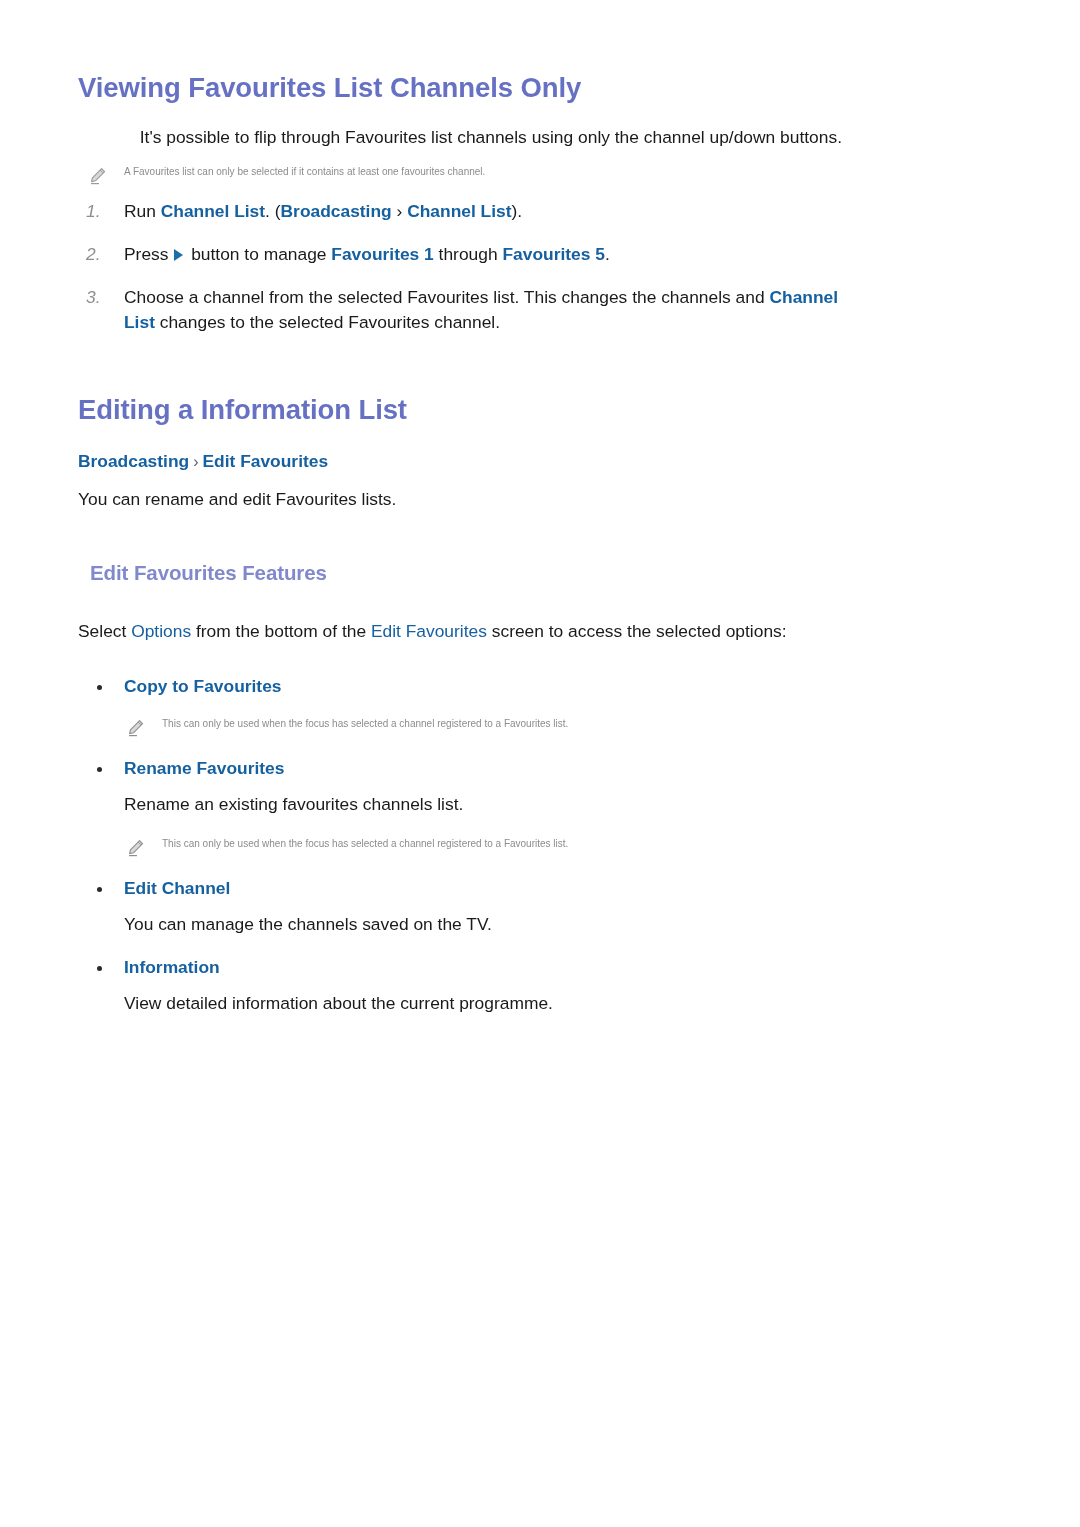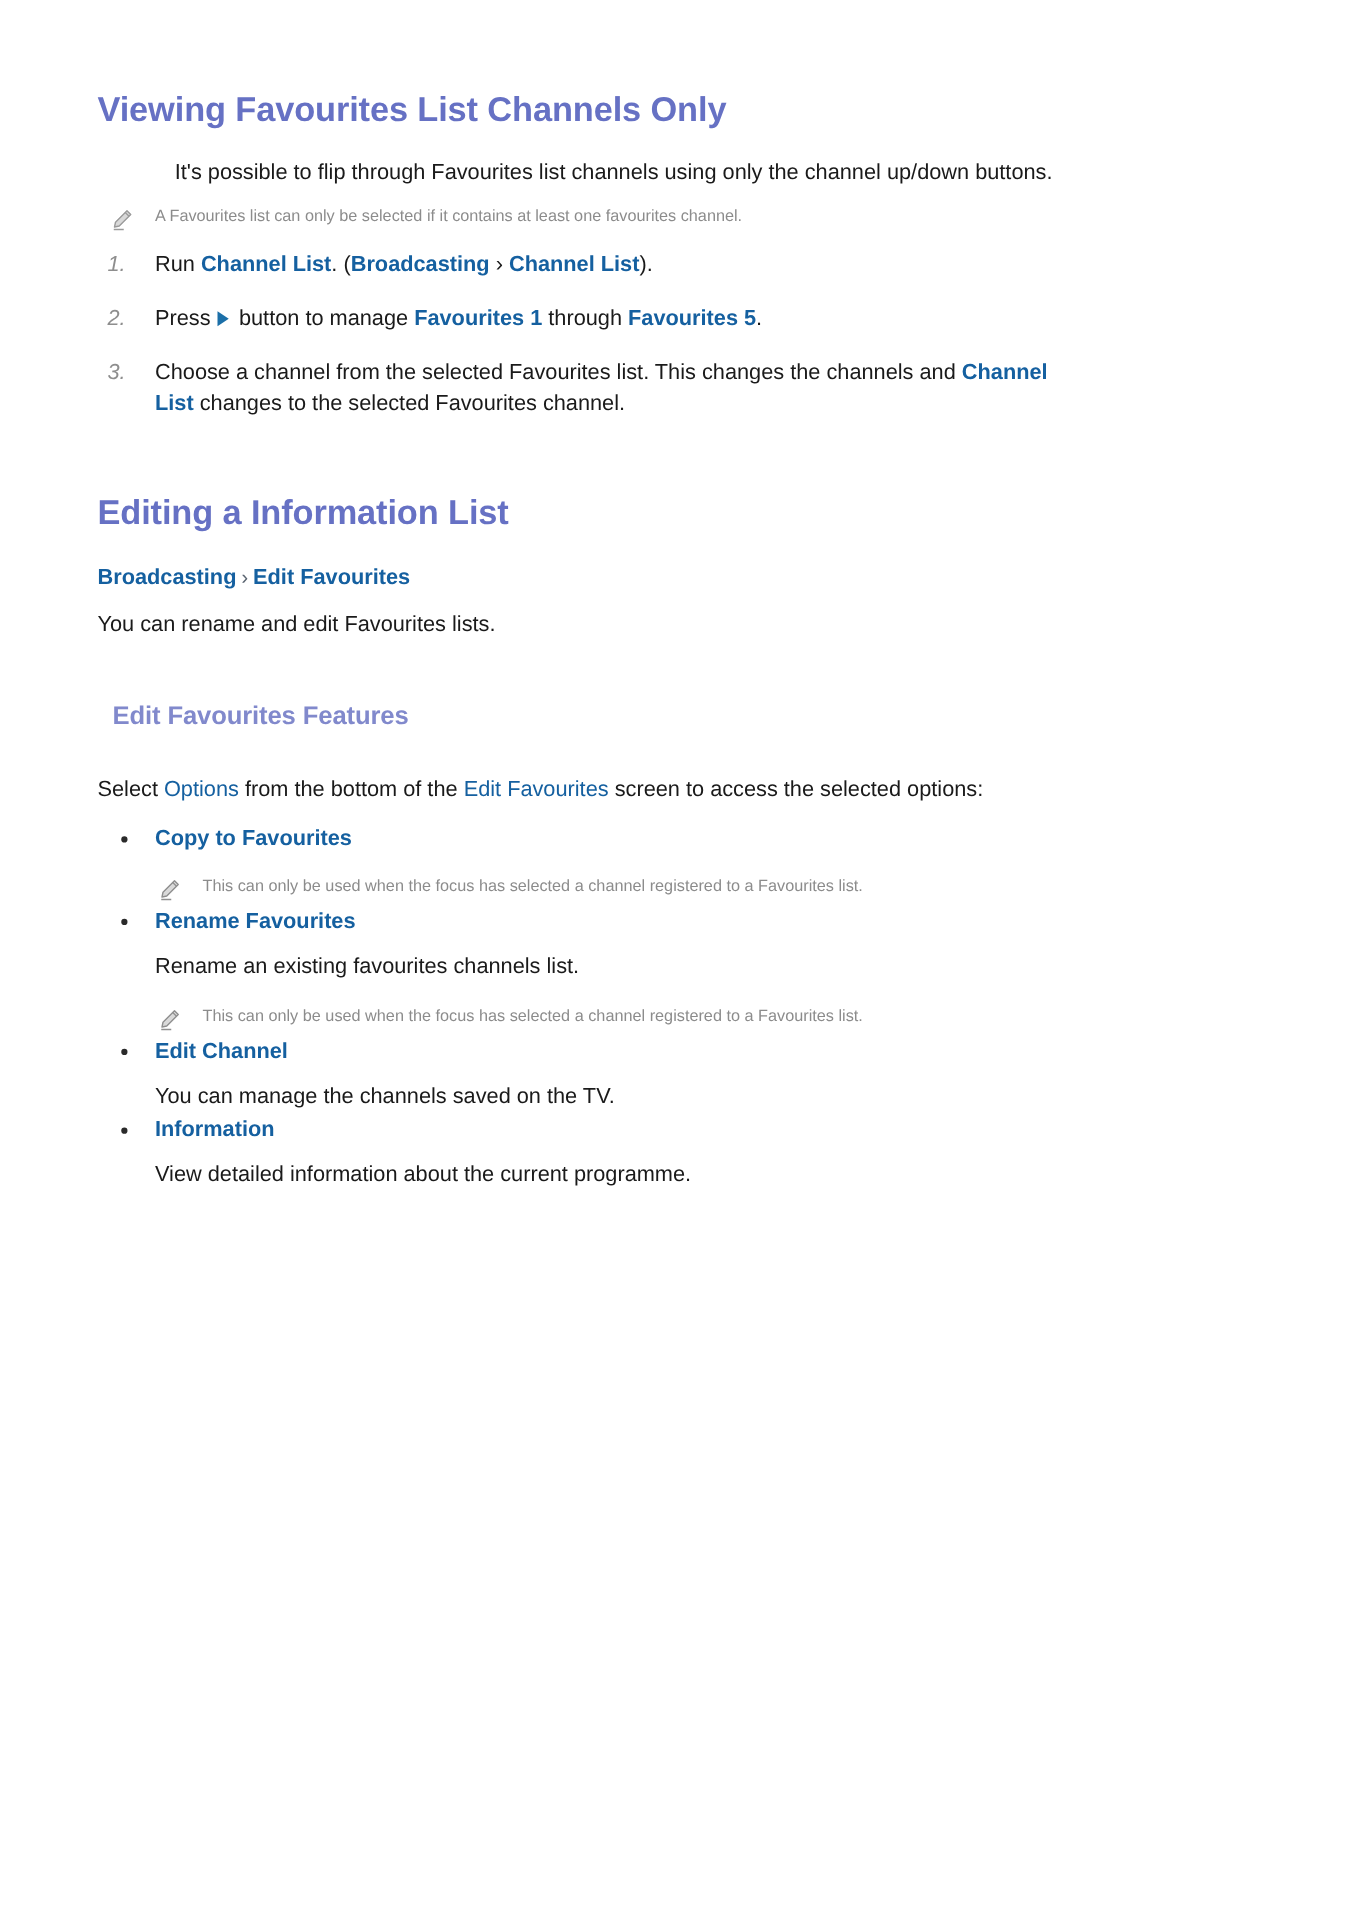--- a/index.html
+++ b/index.html
@@ -68,21 +68,21 @@
     font-weight: normal;
     padding: 0 4px;
     font-size: 16px;
   }
 
   
   .note {
     display: flex;
     align-items: flex-start;
     color: #8c8c8c;
-    font-size: 13px;
+    font-size: 10px;
     line-height: 1.3;
   }
   .note .pencil-icon {
     flex: 0 0 auto;
     width: 20px; height: 20px;
     margin-right: 16px;
     position: relative;
     top: 1px;
   }
   .note-indent-0 { padding-left: 10px; padding-top: 16px; }
@@ -117,21 +117,21 @@
     border-bottom: 6.5px solid transparent;
     vertical-align: -1px;
     margin: 0 3px 0 1px;
   }
 
   
   .bullet-block { padding-top: 12px; }
   .bullet-row {
     position: relative;
     padding-left: 46px;
-    margin-top: 5px;
+    margin-top: 21px;
   }
   .bullet-row .dot {
     position: absolute;
     left: 19px; top: 9px;
     width: 5px; height: 5px;
     border-radius: 50%;
     background: #2a2a2a;
   }
   .bullet-row .bullet-label {
     font-size: 17.4px;

